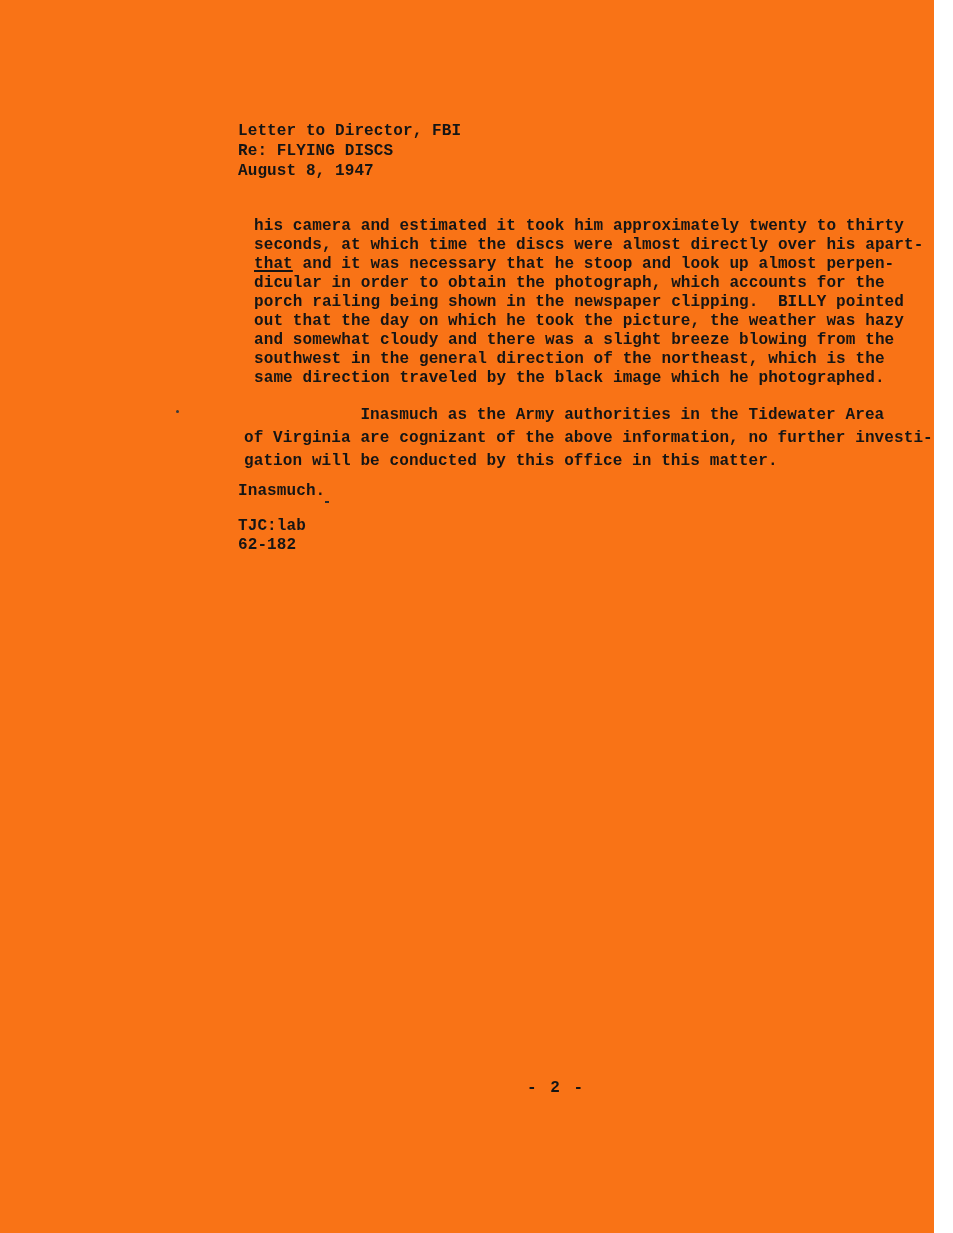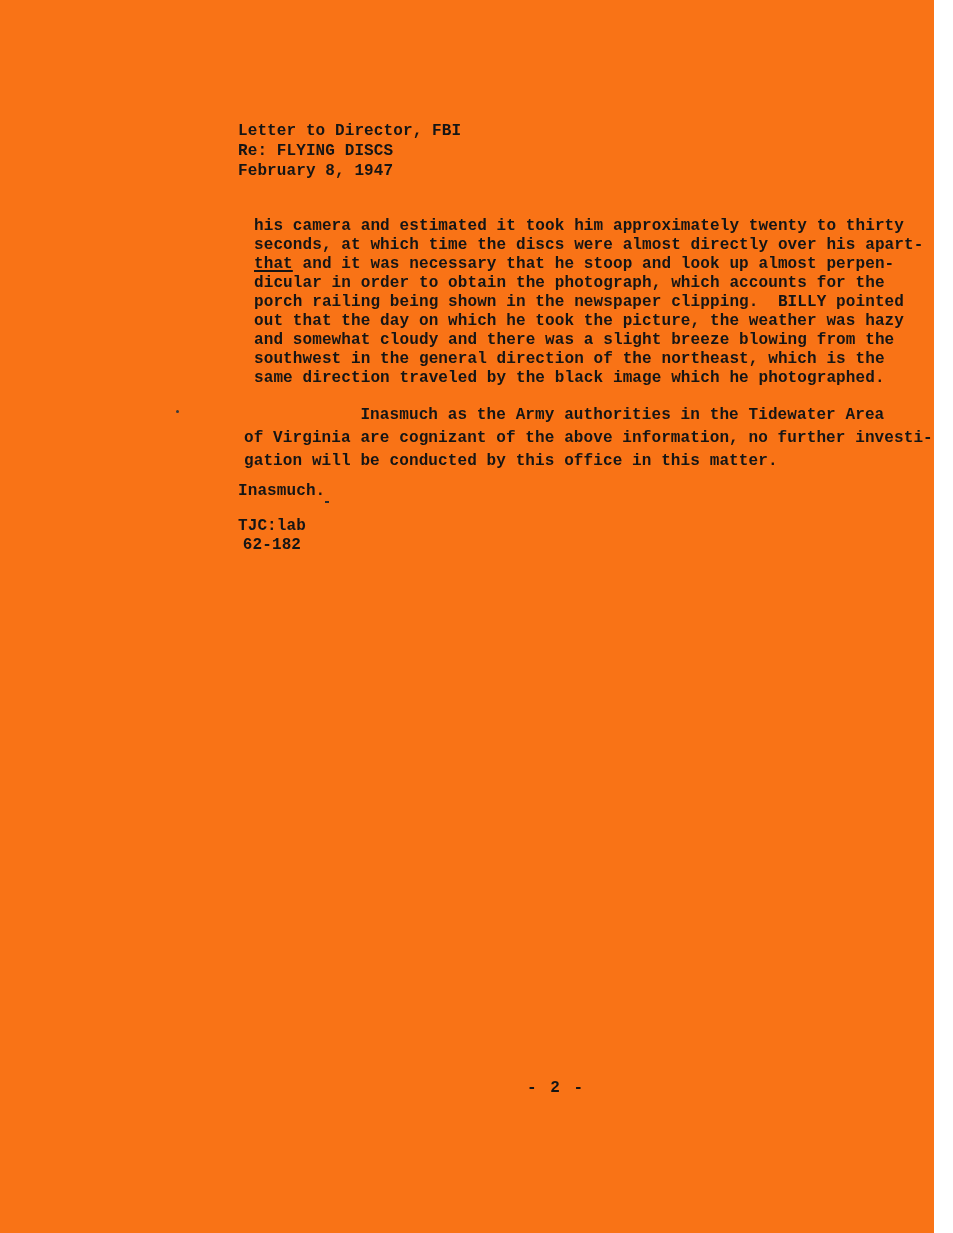--- a/index.html
+++ b/index.html
@@ -46,21 +46,20 @@
   }
   .enclosure-note {
     left: 238px;
     top: 482px;
     line-height: 19px;
   }
   .reference-block {
     left: 238px;
     top: 517px;
     line-height: 19px;
-    text-align: center;
   }
   .page-number {
     left: 527px;
     top: 1079px;
     line-height: 19px;
     letter-spacing: 2px;
   }
   .artifact-dot-1 {
     left: 176px;
     top: 410px;
@@ -78,21 +77,21 @@
   }
 </style>
 </head>
 <body>
 
 <div class="page">
 
   <div class="abs header-block">
     <div>Letter to Director, FBI</div>
     <div>Re:  FLYING DISCS</div>
-    <div>February 8, 1947</div>
+    <div>August 8, 1947</div>
   </div>
 
   <div class="abs para1 prewrap"><span>his camera and estimated it took him approximately twenty to thirty
 seconds, at which time the discs were almost directly over his apart-
 </span><span class="underlined-word">that</span><span> and it was necessary that he stoop and look up almost perpen-
 dicular in order to obtain the photograph, which accounts for the
 porch railing being shown in the newspaper clipping.  BILLY pointed
 out that the day on which he took the picture, the weather was hazy
 and somewhat cloudy and there was a slight breeze blowing from the
 southwest in the general direction of the northeast, which is the

